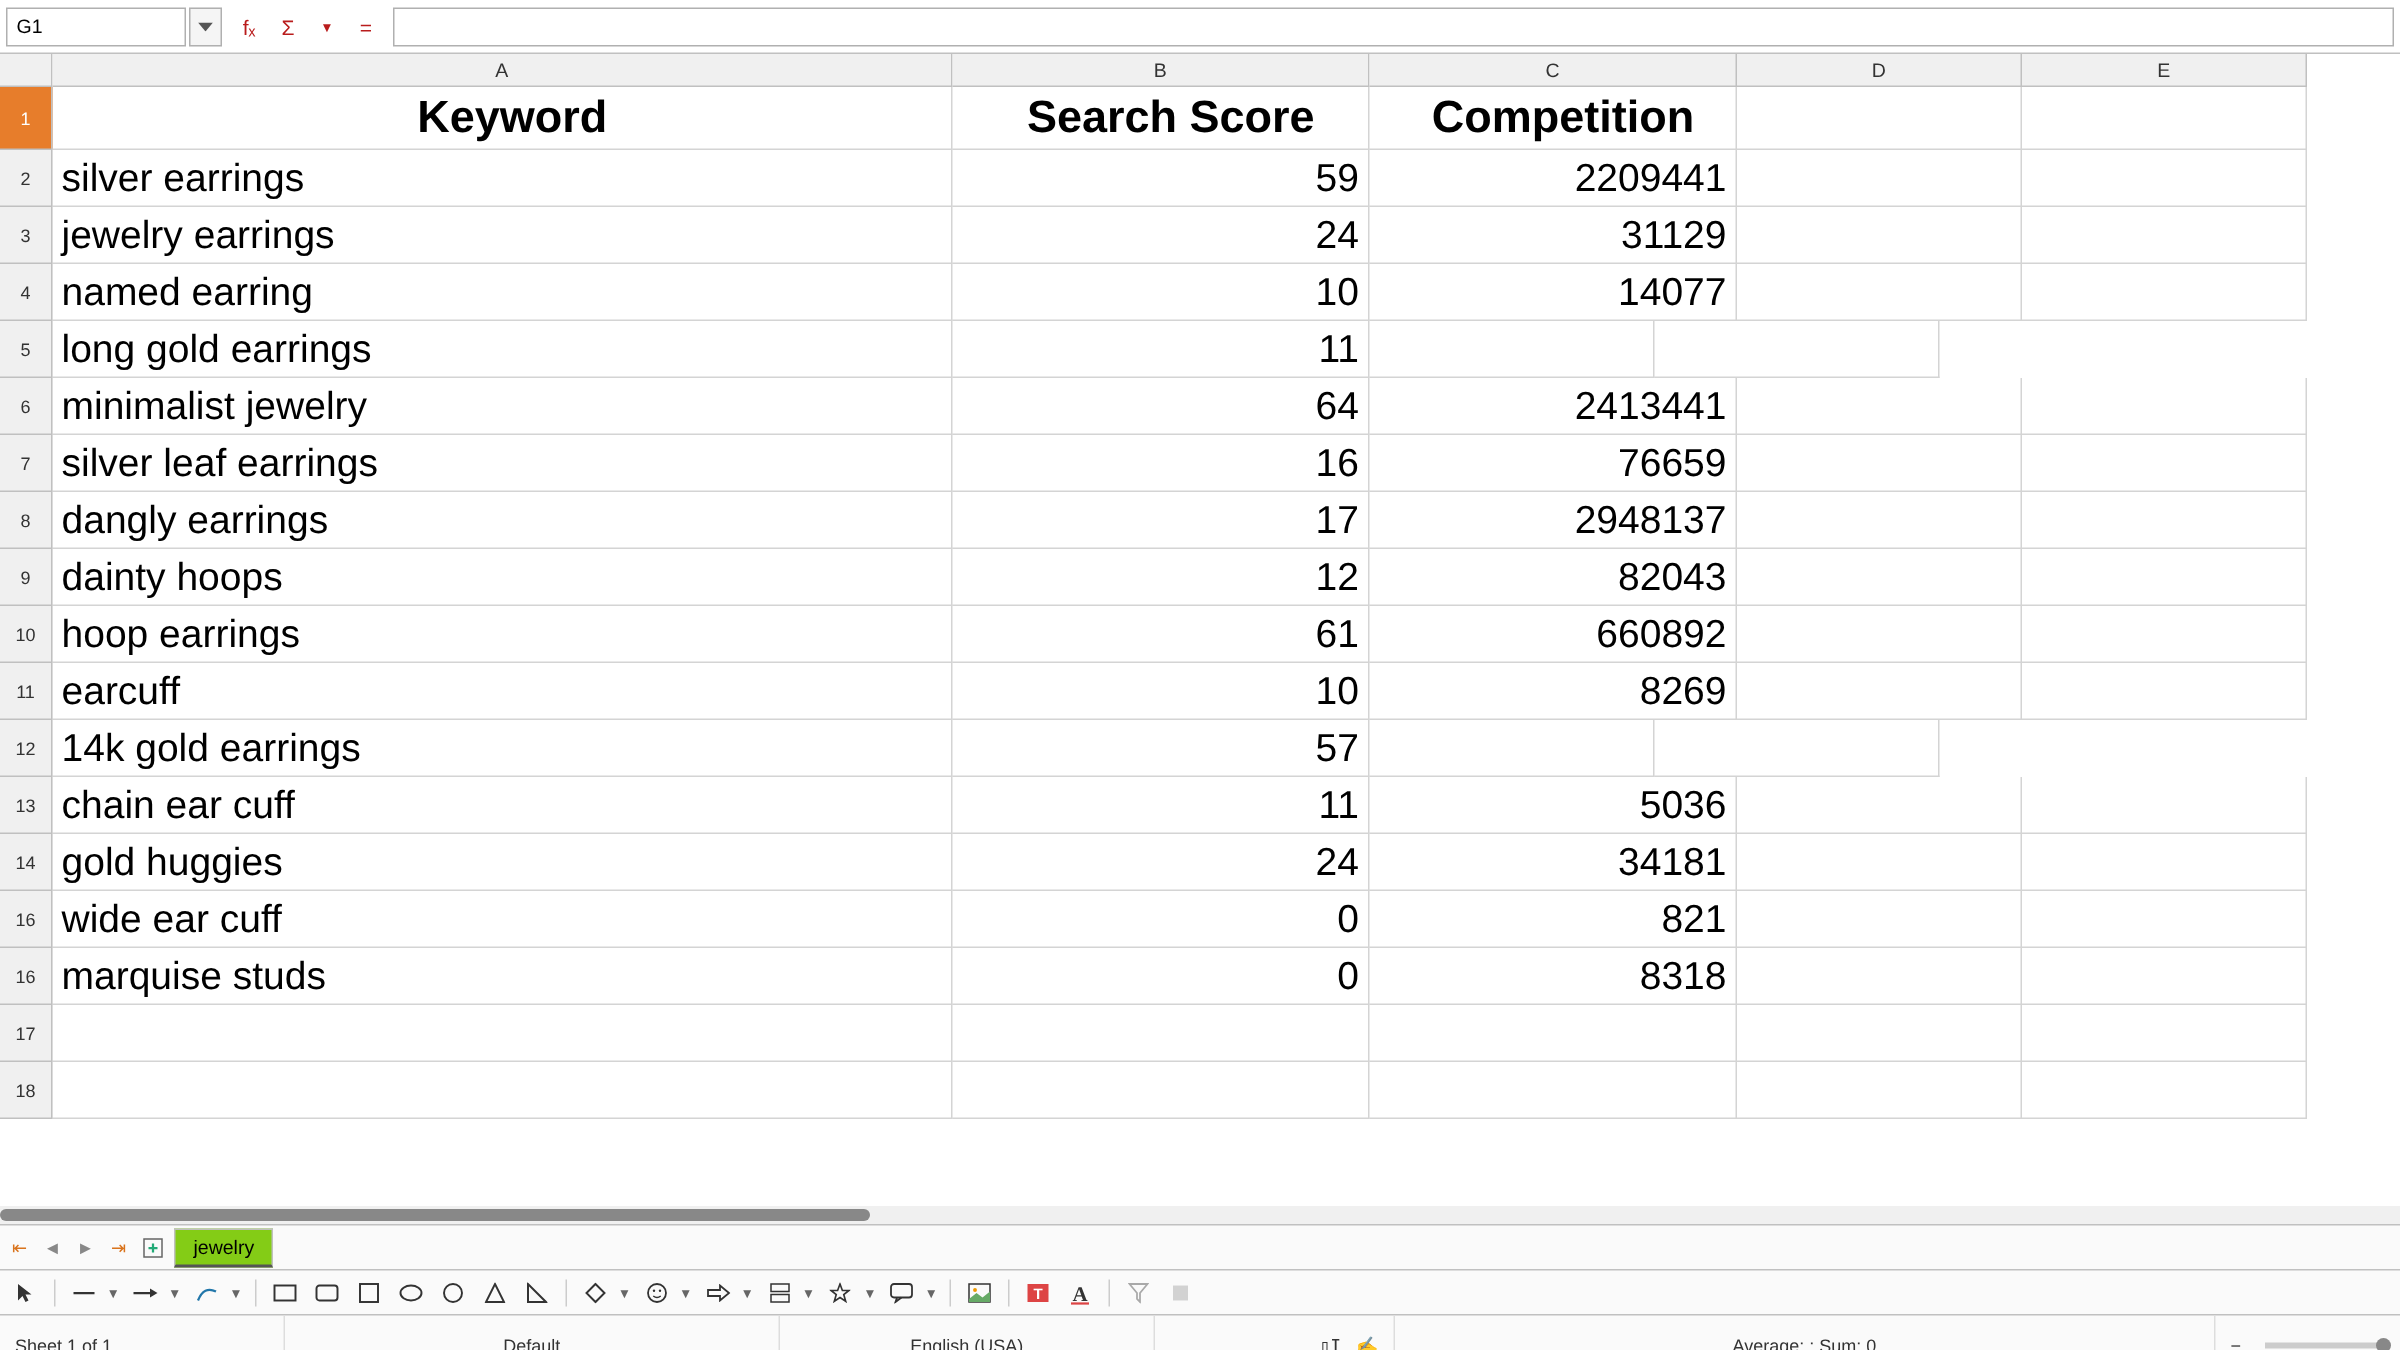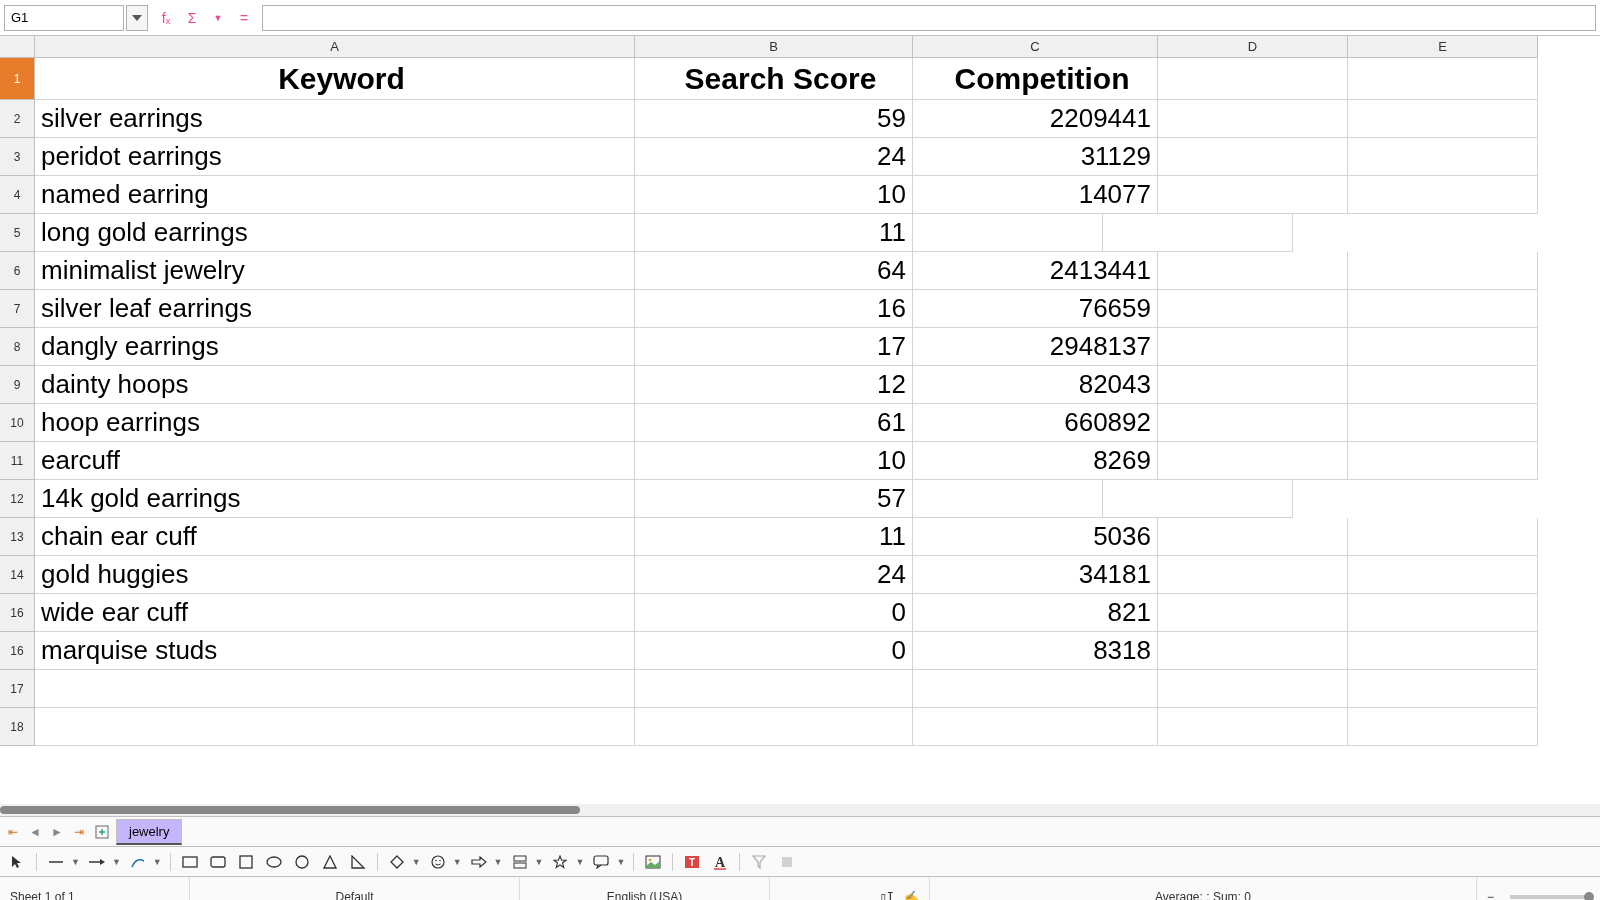--- a/index.html
+++ b/index.html
@@ -3,21 +3,21 @@
 <meta charset="utf-8">
 <style>
 * { box-sizing: border-box; margin: 0; padding: 0; }
 body { font-family: "Liberation Sans", Arial, sans-serif; font-size: 13px; background: #fff; overflow: hidden; }
 
 
 .formula-bar { display: flex; align-items: center; height: 36px; border-bottom: 1px solid #c0c0c0; padding: 16px 4px; gap: 2px; }
 .cell-ref-box { width: 120px; height: 26px; border: 1px solid #b0b0b0; background: #fff; padding: 2px 6px; font-size: 13px; display: flex; align-items: center; justify-content: space-between; }
 .cell-ref-dropdown { width: 22px; height: 26px; border: 1px solid #b0b0b0; display: flex; align-items: center; justify-content: center; background: #f5f5f5; cursor: pointer; }
 .formula-icons { display: flex; align-items: center; gap: 2px; padding: 0 4px; }
-.formula-icon { width: 24px; height: 24px; display: flex; align-items: center; justify-content: center; font-size: 14px; color: #ec4899; cursor: pointer; }
+.formula-icon { width: 24px; height: 24px; display: flex; align-items: center; justify-content: center; font-size: 14px; color: #b91c1c; cursor: pointer; }
 .formula-input { flex: 1; height: 26px; border: 1px solid #b0b0b0; background: #fff; padding: 2px 6px; }
 
 
 .sheet-container { position: relative; height: calc(100vh - 36px - 30px - 30px - 24px); overflow: hidden; }
 .sheet { position: relative; }
 
 
 .col-headers { display: flex; position: sticky; top: 0; z-index: 2; }
 .corner { width: 35px; height: 22px; background: #f0f0f0; border-right: 1px solid #c0c0c0; border-bottom: 1px solid #c0c0c0; flex-shrink: 0; }
 .col-header { height: 22px; background: #f0f0f0; border-right: 1px solid #c0c0c0; border-bottom: 1px solid #c0c0c0; display: flex; align-items: center; justify-content: center; color: #333; font-size: 13px; flex-shrink: 0; }
@@ -40,21 +40,21 @@
 
 
 .hscroll { position: absolute; bottom: 0; left: 0; height: 12px; width: 100%; background: #f0f0f0; }
 .hscroll-thumb { position: absolute; left: 0; top: 2px; width: 580px; height: 8px; background: #888; border-radius: 4px; }
 
 
 .tabs-bar { height: 30px; border-top: 1px solid #c0c0c0; display: flex; align-items: center; padding: 0 4px; gap: 4px; background: #fafafa; }
 .tab-nav-icon { width: 18px; height: 18px; display: flex; align-items: center; justify-content: center; color: #888; cursor: pointer; font-size: 12px; }
 .tab-nav-icon.accent { color: #d9731c; }
 .tab-add { width: 20px; height: 20px; display: flex; align-items: center; justify-content: center; cursor: pointer; }
-.sheet-tab { padding: 4px 12px; border: 1px solid #c0c0c0; border-bottom: 2px solid #555; background: #c4b5fd; font-size: 13px; cursor: pointer; }
+.sheet-tab { padding: 4px 12px; border: 1px solid #c0c0c0; border-bottom: 2px solid #555; background: #84cc16; font-size: 13px; cursor: pointer; }
 
 
 .drawing-bar { height: 30px; border-top: 1px solid #c0c0c0; display: flex; align-items: center; padding: 0 6px; gap: 6px; background: #fafafa; }
 .tool-icon { width: 22px; height: 22px; display: flex; align-items: center; justify-content: center; cursor: pointer; color: #444; }
 .tool-sep { width: 1px; height: 18px; background: #ccc; margin: 0 2px; }
 .tool-dropdown { font-size: 9px; color: #666; margin-left: -2px; }
 
 
 .status-bar { height: 40px; border-top: 1px solid #c0c0c0; display: flex; align-items: center; font-size: 12px; color: #333; background: #fafafa; }
 .status-segment { padding: 0 10px; border-right: 1px solid #ddd; height: 100%; display: flex; align-items: center; }
@@ -110,21 +110,21 @@
         <div class="row data-row">
           <div class="row-header">2</div>
           <div class="cell col-A">silver earrings</div>
           <div class="cell col-B num">59</div>
           <div class="cell col-C num">2209441</div>
           <div class="cell col-D"></div>
           <div class="cell col-E"></div>
         </div>
         <div class="row data-row">
           <div class="row-header">3</div>
-          <div class="cell col-A">peridot earrings</div>
+          <div class="cell col-A">jewelry earrings</div>
           <div class="cell col-B num">24</div>
           <div class="cell col-C num">31129</div>
           <div class="cell col-D"></div>
           <div class="cell col-E"></div>
         </div>
         <div class="row data-row">
           <div class="row-header">4</div>
           <div class="cell col-A">named earring</div>
           <div class="cell col-B num">10</div>
           <div class="cell col-C num">14077</div>

